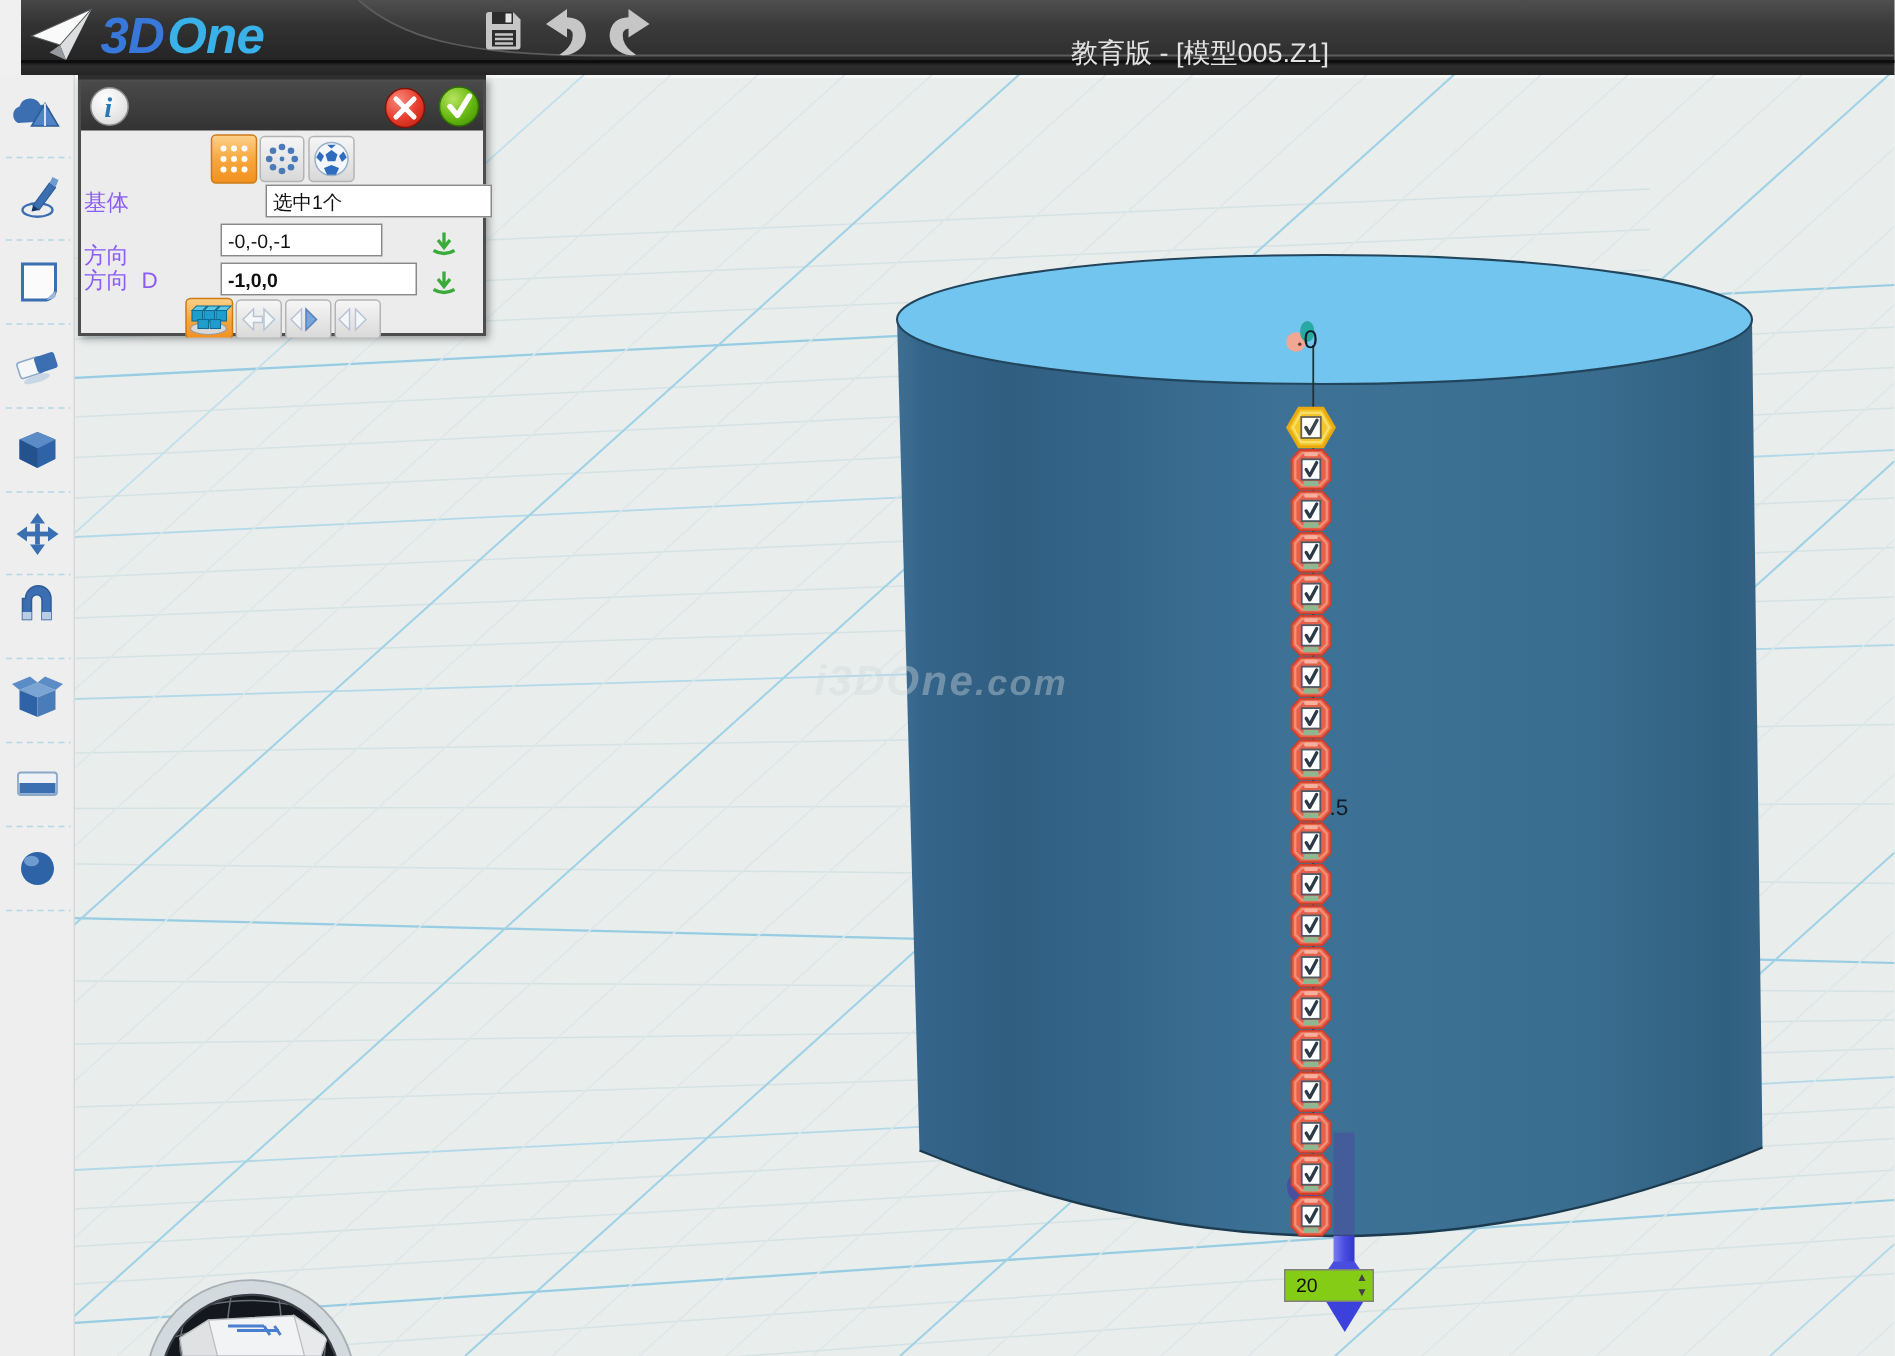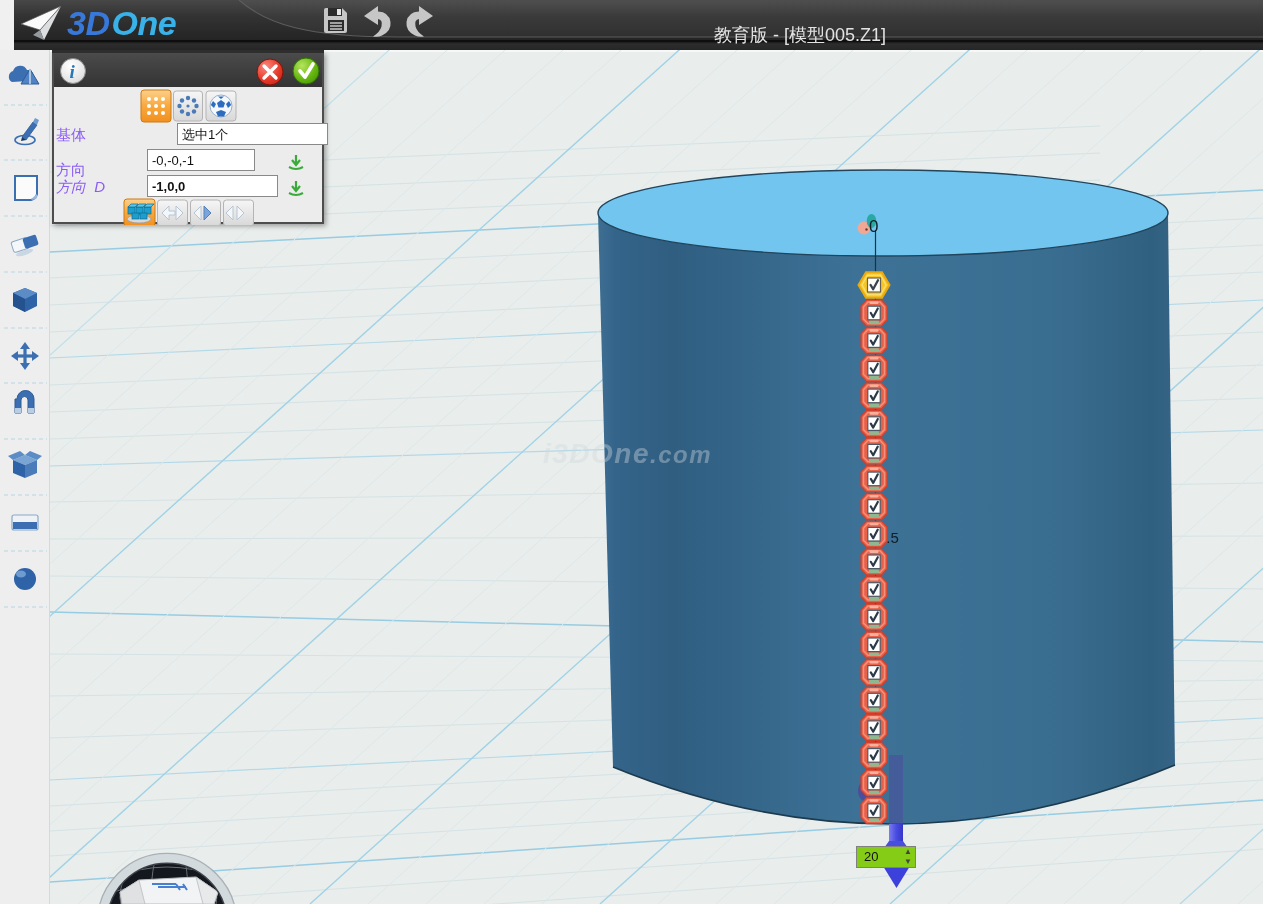--- a/index.html
+++ b/index.html
@@ -395,19 +395,19 @@
     <path d="M144,149 L137,156 L144,163 Z" fill="#f4f7fa" stroke="#b8c4d2" stroke-width="1"></path>
     <path d="M147,149 L154,156 L147,163 Z" fill="#7aa4dc" stroke="#5580b8" stroke-width="1"></path>
     <rect x="166.5" y="143" width="30" height="26" rx="3" fill="url(#tabg)" stroke="#b4b4b4" stroke-width="1"></rect>
     <path d="M176,149 L169,156 L176,163 Z" fill="#f4f7fa" stroke="#b8c4d2" stroke-width="1"></path>
     <path d="M180,149 L187,156 L180,163 Z" fill="#f4f7fa" stroke="#b8c4d2" stroke-width="1"></path>
   </svg>
   <div class="prow" style="left:2px; top:72px;">基体</div>
   <div class="pinput" style="left:93px; top:69px; width:151px;margin-left:30px;">选中1个</div>
   <div class="prow" style="left:2px; top:107px;">方向</div>
   <div class="pinput" style="left:93px; top:95px; width:108px;">-0,-0,-1</div>
-  <div class="prow" style="left:2px; top:124px;font-style:italic;">方向&nbsp;&nbsp;D</div>
+  <div class="prow" style="left:2px; top:124px;">方向&nbsp;&nbsp;D</div>
   <div class="pinput" style="left:93px; top:121px; width:131px;font-weight:bold;">-1,0,0</div>
 </div>
 
 <div id="numbox">20<span class="sp">▲<br>▼</span></div>
 
 </div>
 
 </body></html>

